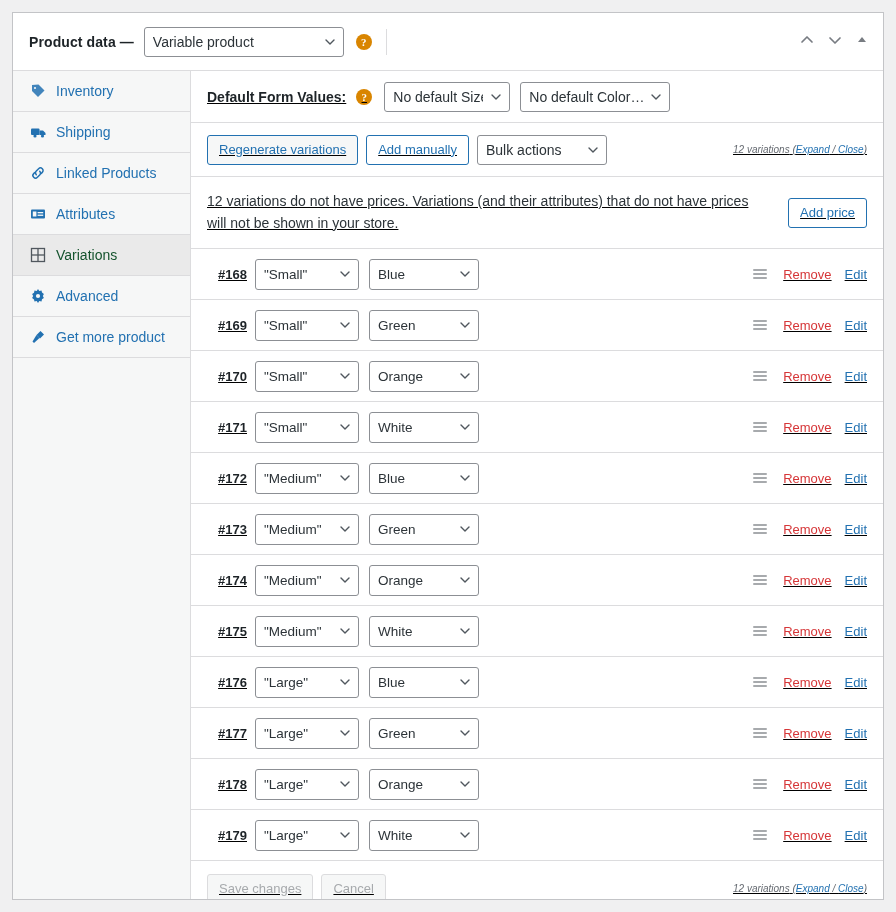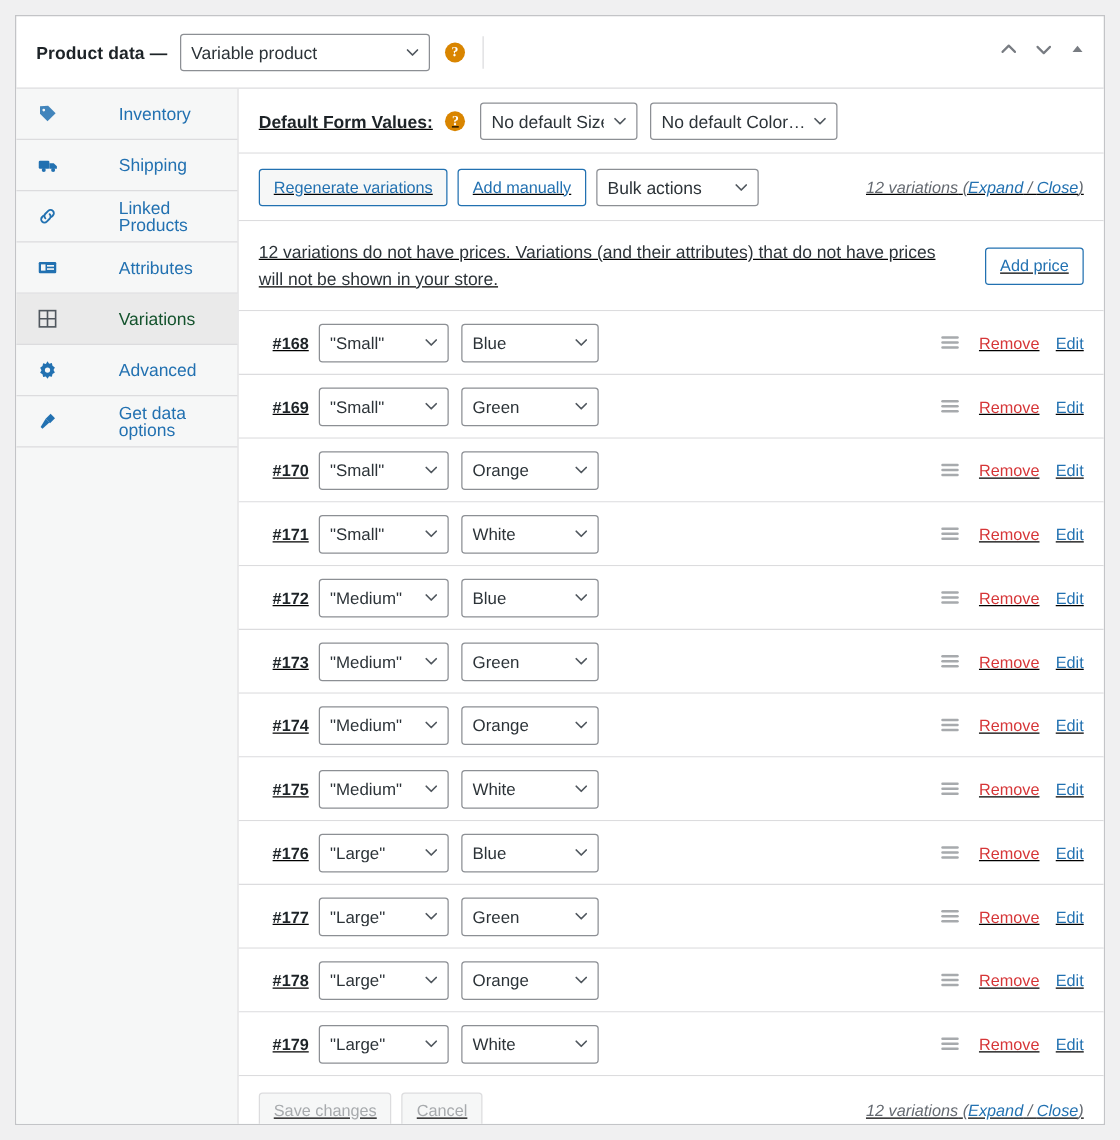--- a/index.html
+++ b/index.html
@@ -98,21 +98,21 @@
   }
   .side-item.active { background: #eaeaea; color: #14532d; }
   .side-ico {
     width: 18px; height: 18px;
     margin-right: 9px;
     flex: none;
     display: flex; align-items: center; justify-content: center;
     color: #2271b1;
   }
   .side-item.active .side-ico { color: #50575e; }
-  .side-label { line-height: 1; margin-left: 39px; }
+  .side-label { line-height: 1; }
   .side-rest { flex: 1; }
   .content { flex: 1; min-width: 0; text-decoration: underline; }
   
   .defaults-row {
     height: 52px;
     display: flex; align-items: center;
     padding: 0 16px;
     border-bottom: 1px solid #dcdcde;
     background: #fff;
   }
@@ -153,21 +153,21 @@
   .btn.plain { background: #fff; }
   .btn.disabled {
     background: #f6f7f7;
     border: 1px solid #dcdcde;
     color: #a7aaad;
     cursor: default;
   }
   .bulk-select { width: 130px; }
   .spacer { flex: 1; }
   .var-count {
-    font-size: 13px; font-style: italic; color: #646970;
+    font-size: 10px; font-style: italic; color: #646970;
     white-space: nowrap;
   }
   .var-count a { color: #2271b1; text-decoration: none; cursor: pointer; }
   
   .notice {
     display: flex; align-items: center;
     padding: 14px 16px;
     border-bottom: 1px solid #dcdcde;
     background: #fff;
   }
@@ -330,21 +330,21 @@
         <span class="side-label">Advanced</span>
       </div>
 
       <div class="side-item">
         <span class="side-ico">
           <svg width="16" height="16" viewBox="0 0 16 16">
               <path d="M10.5 2 L14 5.5 L10 9.5 L6.5 6 Z" fill="currentColor"></path>
               <path d="M6.5 6 L9.5 9 L4 14 L2.5 12.5 Z" fill="currentColor"></path>
             </svg>
         </span>
-        <span class="side-label">Get data options</span>
+        <span class="side-label">Get more product</span>
       </div>
 
       <div class="side-rest"></div>
     </div>
 
     <div class="content">
 
       <div class="defaults-row">
         <span class="defaults-label">Default Form Values:</span>
         <span class="help-dot" style="margin-left:10px">?</span>

